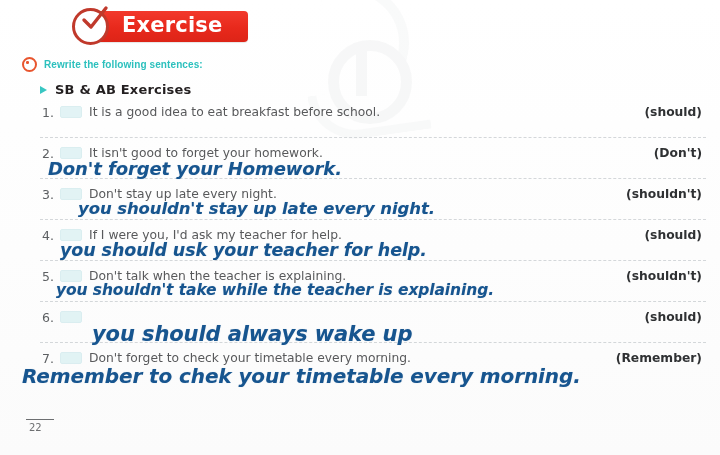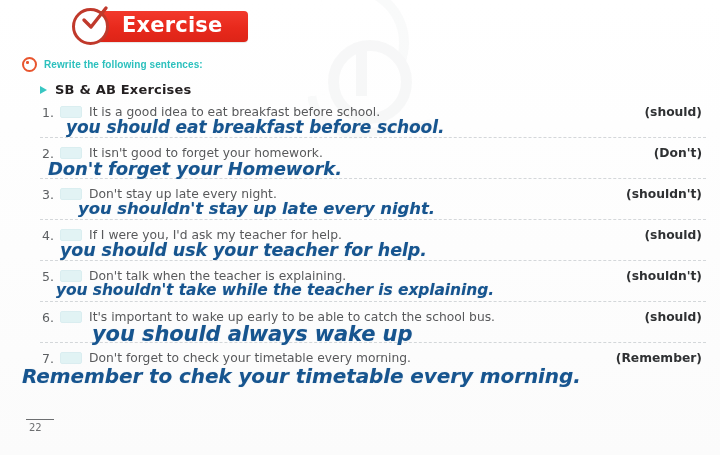--- a/index.html
+++ b/index.html
@@ -209,21 +209,20 @@
   <div class="list">
 
     <div class="item" data-idx="0">
       <div class="q-row">
         <span class="q-num">1.</span>
         <span class="q-badge"></span>
         <span class="q-text">It is a good idea to eat breakfast before school.</span>
         <span class="q-hint">(should)</span>
       </div>
       <div class="rule"></div>
-      <div class="answer">you should eat breakfast before school.</div>
     </div>
 
     <div class="item" data-idx="1">
       <div class="q-row">
         <span class="q-num">2.</span>
         <span class="q-badge"></span>
         <span class="q-text">It isn't good to forget your homework.</span>
         <span class="q-hint">(Don't)</span>
       </div>
       <div class="rule"></div>
@@ -260,21 +259,20 @@
         <span class="q-hint">(shouldn't)</span>
       </div>
       <div class="rule"></div>
       <div class="answer">you shouldn't take while the teacher is explaining.</div>
     </div>
 
     <div class="item" data-idx="5">
       <div class="q-row">
         <span class="q-num">6.</span>
         <span class="q-badge"></span>
-        <span class="q-text">It's important to wake up early to be able to catch the school bus.</span>
         <span class="q-hint">(should)</span>
       </div>
       <div class="rule"></div>
       <div class="answer">you should always wake up</div>
     </div>
 
     <div class="item" data-idx="6">
       <div class="q-row">
         <span class="q-num">7.</span>
         <span class="q-badge"></span>

